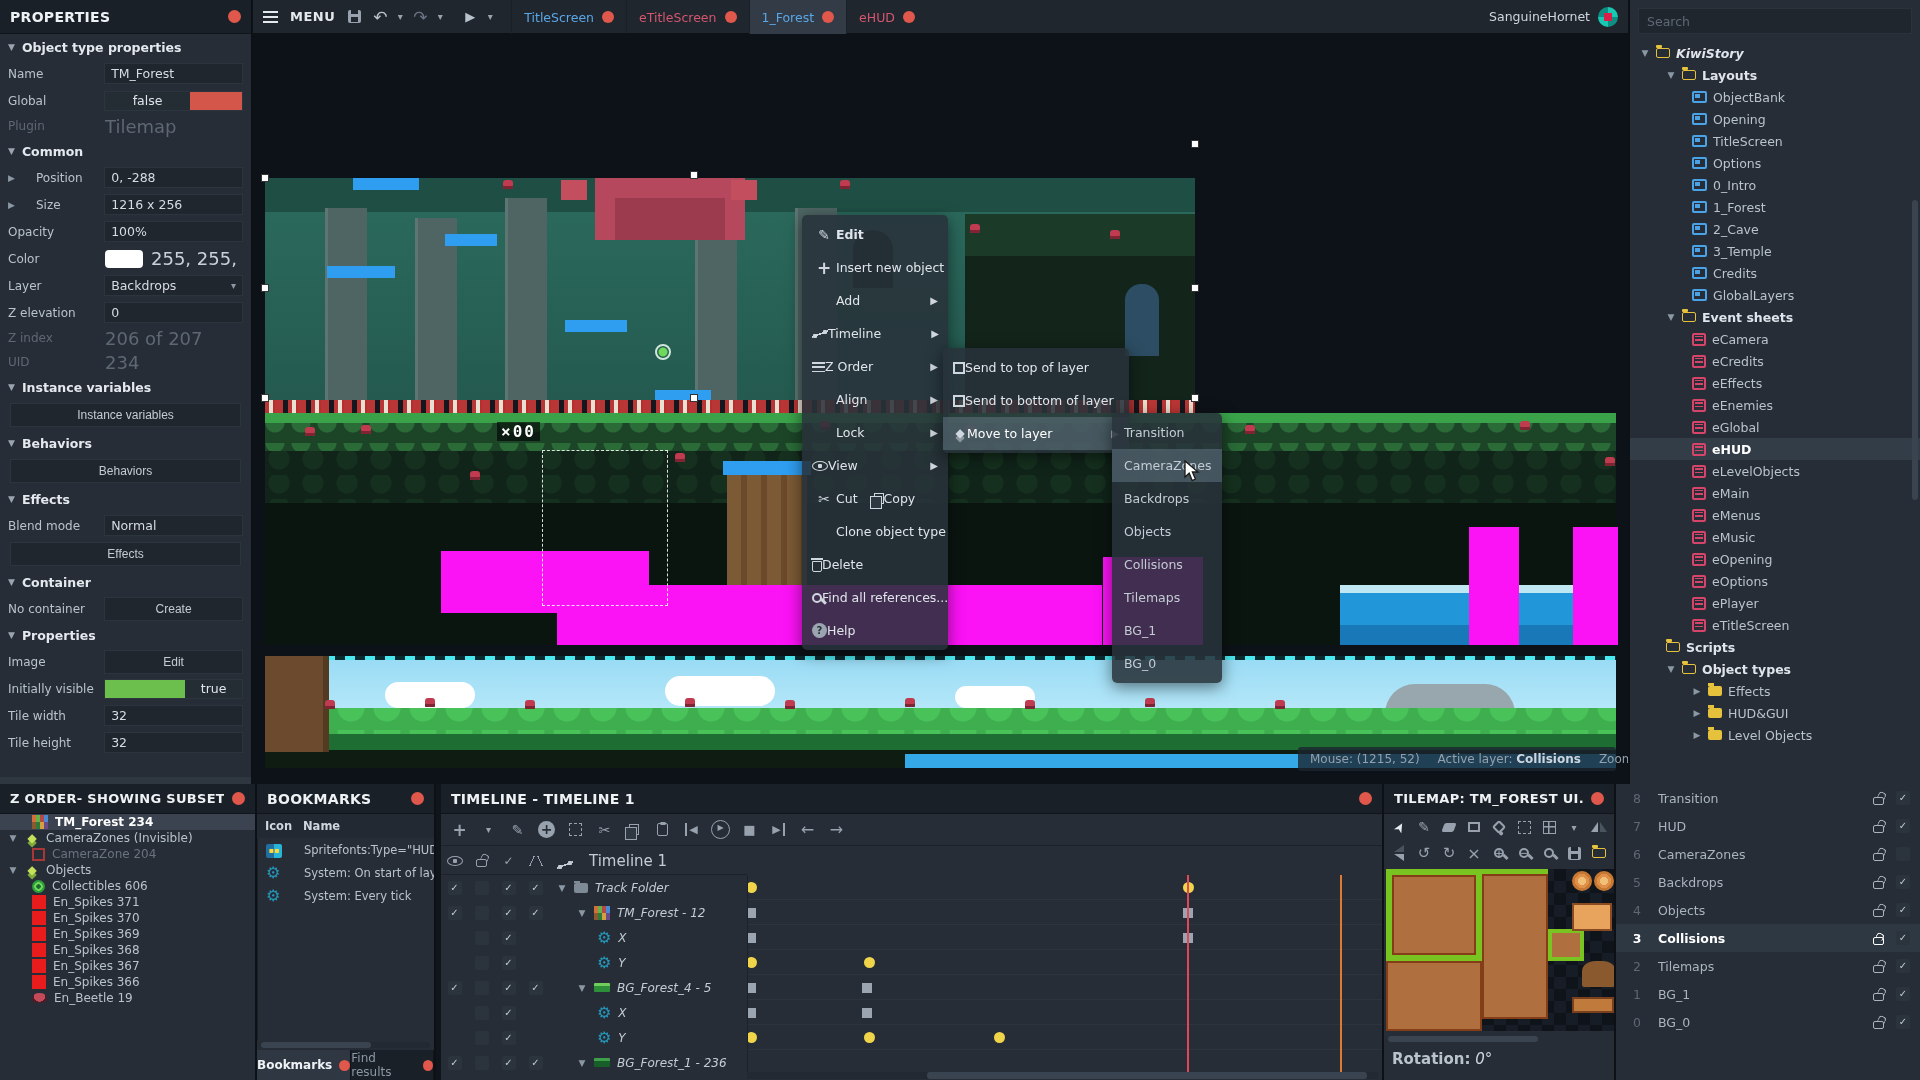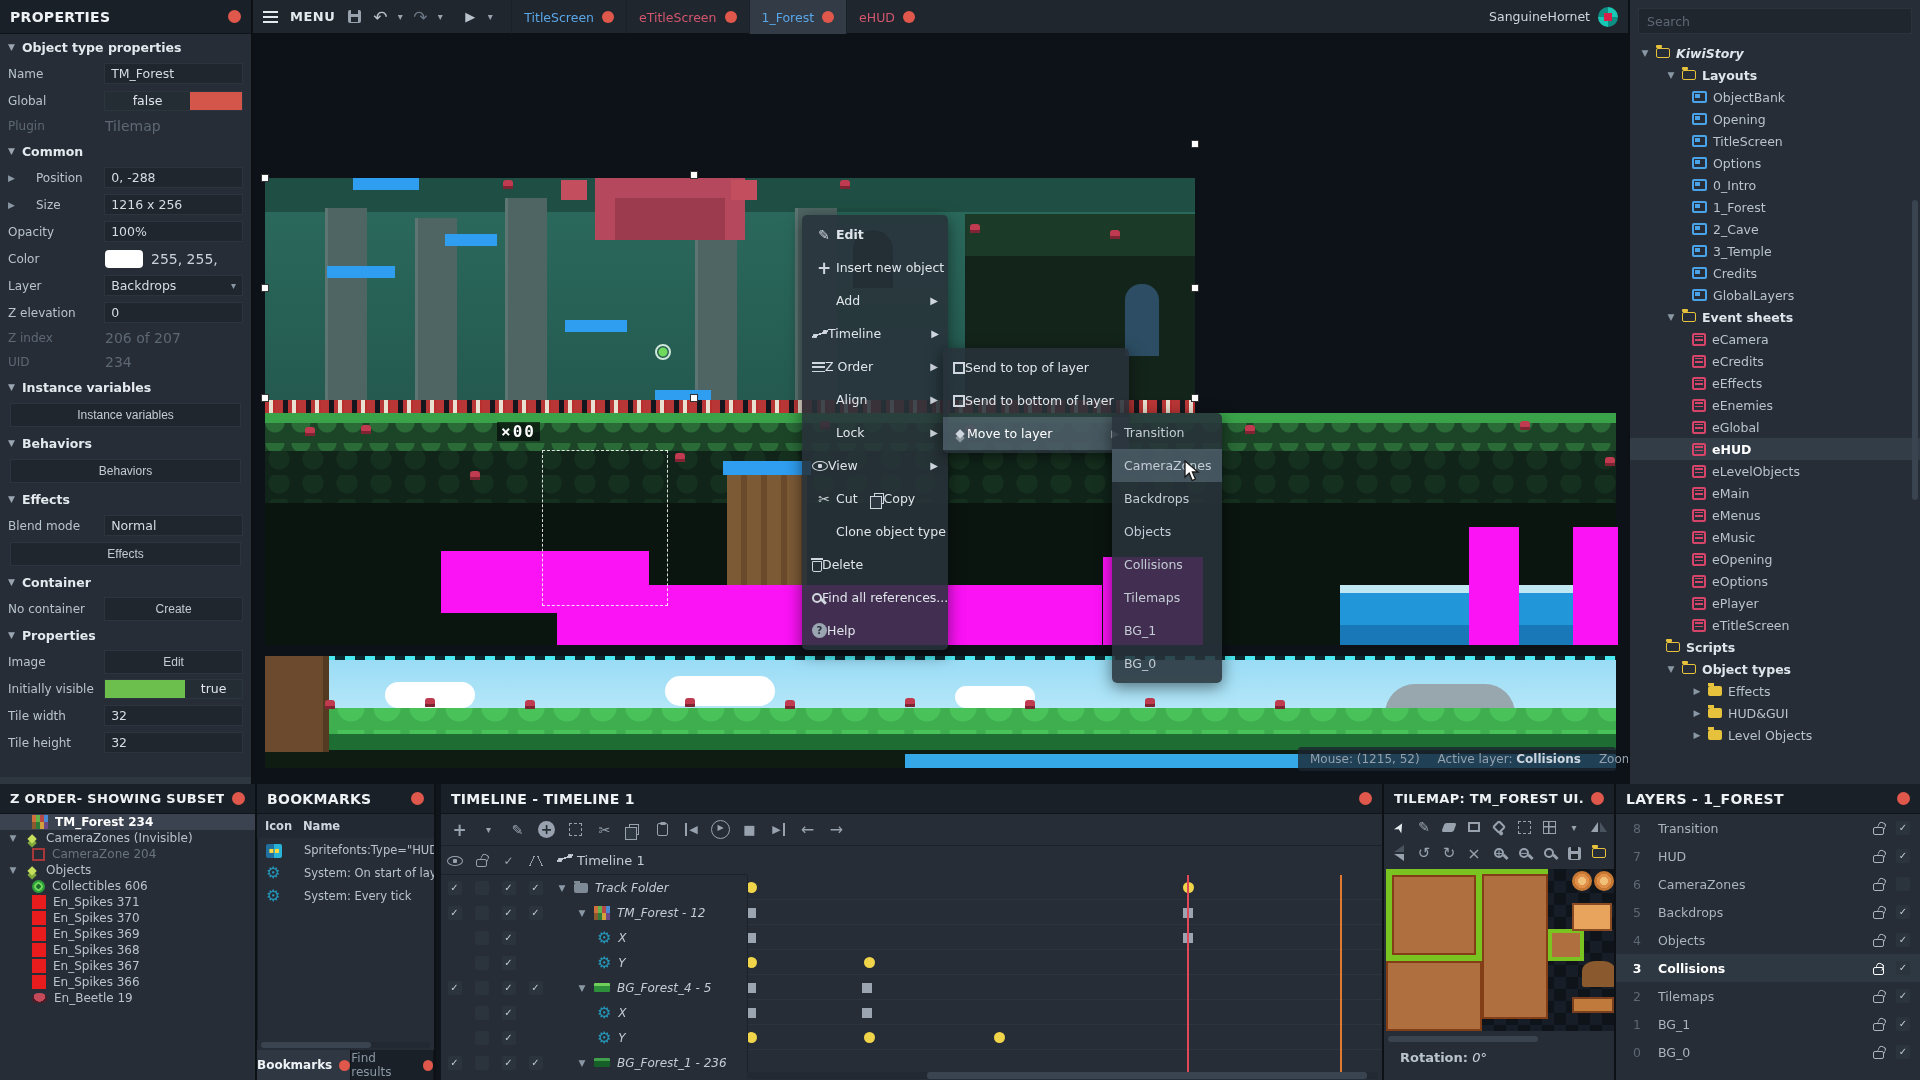--- a/index.html
+++ b/index.html
@@ -13,21 +13,21 @@
   .reddot{width:13px;height:13px;border-radius:50%;background:#e0574b;flex:none;margin-left:auto}
   
   .props{left:0;top:0;width:253px;height:784px;border-right:2px solid #0d1116}
   .props .phead-bar{height:34px}
   .psec{height:26px;display:flex;align-items:center;gap:7px;padding:0 8px;color:#e4e9ee;font-weight:bold;font-size:12.5px}
   .sarrow{color:#9aa5b1;font-size:9px}
   .prow{height:27px;display:flex;align-items:center;padding:0 8px}
   .prow .plabel{width:97px;color:#b9c3cc;font-size:12px;white-space:nowrap;overflow:hidden}
   .prow.indent1 .plabel{padding-left:14px}
   .prow.dim .plabel,.prow.dim .pval{color:#5d6874}
-  .pval{font-size:14px;color:#c9d1d9}
+  .pval{font-size:18px;color:#c9d1d9}
   .pinput,.pselect{width:140px;height:21px;background:#20262e;border:1px solid #2c343e;
     color:#d6dce2;font-size:12.5px;display:flex;align-items:center;padding:0 6px;overflow:hidden;white-space:nowrap}
   .pselect .sel-caret{margin-left:auto;color:#8a97a4;font-size:10px}
   .exparrow{color:#8a97a4;font-size:9px;width:14px;flex:none}
   .toggle{width:140px;height:20px;display:flex;background:#242c34;border:1px solid #2c343e}
   .toggle .tg-text{flex:1;display:flex;align-items:center;justify-content:center;color:#dfe5ea;font-size:12.5px}
   .toggle .tg-red{width:52px;background:#d4554a}
   .toggle .tg-green{width:80px;background:#6cbf4c}
   .pbtnfull{margin:3px 10px;height:24px;background:#20262e;border:1px solid #2c343e;
     color:#c3ccd4;font-size:12px;display:flex;align-items:center;justify-content:center}
@@ -113,21 +113,21 @@
   .bm-tabs{height:30px;background:#1a2027;display:flex;flex:none}
   .bm-tab{flex:1;display:flex;align-items:center;justify-content:center;gap:7px;font-size:12px;color:#8a97a4;border-right:1px solid #11151b}
   .bm-tab.active{background:#2e3742;color:#eef2f5;font-weight:bold}
   .bm-tab .tabdot{width:11px;height:11px}
   
   .timeline{left:441px;top:784px;width:943px;height:296px;border-right:2px solid #0d1116}
   .tl-toolbar{height:32px;display:flex;align-items:center;gap:4px;padding:0 6px;color:#97a2ae;border-bottom:1px solid #1b222b}
   .tb{width:25px;height:24px;display:flex;align-items:center;justify-content:center;color:#97a2ae}
   .tl-colhead{position:absolute;left:0;top:63px;width:306px;height:28px;display:flex;align-items:center;color:#97a2ae;border-bottom:1px solid #1b222b}
   .cbcol{width:27px;flex:none;display:flex;justify-content:center}
-  .tl-name{display:flex;align-items:flex-start;gap:4px;color:#c3ccd4;font-size:13px;padding-left:8px}
+  .tl-name{display:flex;align-items:flex-end;gap:16px;color:#c3ccd4;font-size:15px;padding-left:8px}
   .ruler{position:absolute;left:306px;right:0;top:63px;height:28px;border-bottom:1px solid #1b222b;overflow:hidden;
     background-image:repeating-linear-gradient(90deg,#8894a0 0 1px,transparent 1px 118px),
       repeating-linear-gradient(90deg,#4e5864 0 1px,transparent 1px 11.8px);
     background-size:100% 12px,100% 6px;background-position:121px 100%,3px 100%;background-repeat:no-repeat}
   .rlabel{position:absolute;top:2px;left:calc(var(--t)*118px - 3px);font-size:10.5px;color:#8a97a4}
   .tl-rows{position:absolute;left:0;top:91px;width:306px;bottom:0}
   .tl-row{height:25px;display:flex;align-items:center}
   .tl-cell{flex:1;display:flex;align-items:center;gap:7px;padding-left:calc(8px + var(--d,0)*20px);
     font-style:italic;font-size:12px;color:#c3ccd4;white-space:nowrap;overflow:hidden}
   .cb{width:14px;height:14px;background:#2b333d;border-radius:2px;font-size:10px;line-height:14px;
@@ -145,21 +145,21 @@
   .tl-scroll::before{content:"";position:absolute;left:180px;width:440px;height:7px;background:#3a4450;border-radius:3px}
   
   .tilemap{left:1384px;top:784px;width:232px;height:296px;border-right:2px solid #0d1116}
   .tm-toolbar{height:26px;display:flex;align-items:center;gap:3px;padding:0 4px;color:#97a2ae}
   .tm-toolbar .tb{width:23px;height:22px}
   .tm-canvas{position:absolute;left:2px;top:85px;width:228px;height:162px;
     background-image:linear-gradient(45deg,#171d26 25%,transparent 25% 75%,#171d26 75%),
       linear-gradient(45deg,#171d26 25%,#0f141a 25% 75%,#171d26 75%);
     background-size:24px 24px;background-position:0 0,12px 12px}
   .tm-scroll{position:absolute;left:4px;top:252px;width:150px;height:6px;background:#3a4450;border-radius:3px}
-  .tm-rot{position:absolute;left:16px;top:266px;font-size:13px;color:#b9c3cc}
+  .tm-rot{position:absolute;left:8px;top:266px;font-size:15px;color:#b9c3cc}
   .tm-rot b{font-weight:bold}
   .tm-rot i{font-style:italic;color:#cfd6dd}
   
   .layers{left:1616px;top:784px;width:304px;height:296px}
   .ly-row{height:28px;display:flex;align-items:center;padding:0 10px;gap:10px;font-size:12.5px;color:#aab4be}
   .ly-row .ly-num{width:22px;color:#5d6874;text-align:center}
   .ly-row.sel{background:#2e3842;color:#fff;font-weight:bold}
   .ly-row.sel .ly-num{color:#fff}
   .ly-right{margin-left:auto;display:flex;align-items:center;gap:12px}
   
@@ -1375,24 +1375,20 @@
       <div class="art" style="left:208px;top:2px;width:20px;height:20px;border-radius:50%;background:radial-gradient(circle,#f0c078 0 4px,#e09048 4px 7px,#c77832 7px)"></div>
       <div class="art" style="left:186px;top:34px;width:40px;height:28px;background:#e8a45c;border:2px solid #8a4a22"></div>
       <div class="art" style="left:196px;top:92px;width:34px;height:26px;background:#8a5a2e;border-radius:40% 40% 10% 10%"></div>
       <div class="art" style="left:186px;top:128px;width:42px;height:16px;background:#c07a3c;border:2px solid #7a3f1c"></div>
     </div>
     <div class="tm-scroll"></div>
     <div class="tm-rot"><b>Rotation:</b> <i>0°</i></div>
   </section>
 
   <section class="panel layers">
-    <header class="phead-bar">
-      <span class="ptitle">LAYERS - 1_FOREST</span>
-      <span class="reddot"></span>
-    </header>
     <div>
 
         <div class="ly-row">
           <span class="ly-num">8</span>
           <span>Transition</span>
           <span class="ly-right">
             <span class="ic i-lockopen"></span>
             <span class="cb cb-check">✓</span>
           </span>
         </div>

